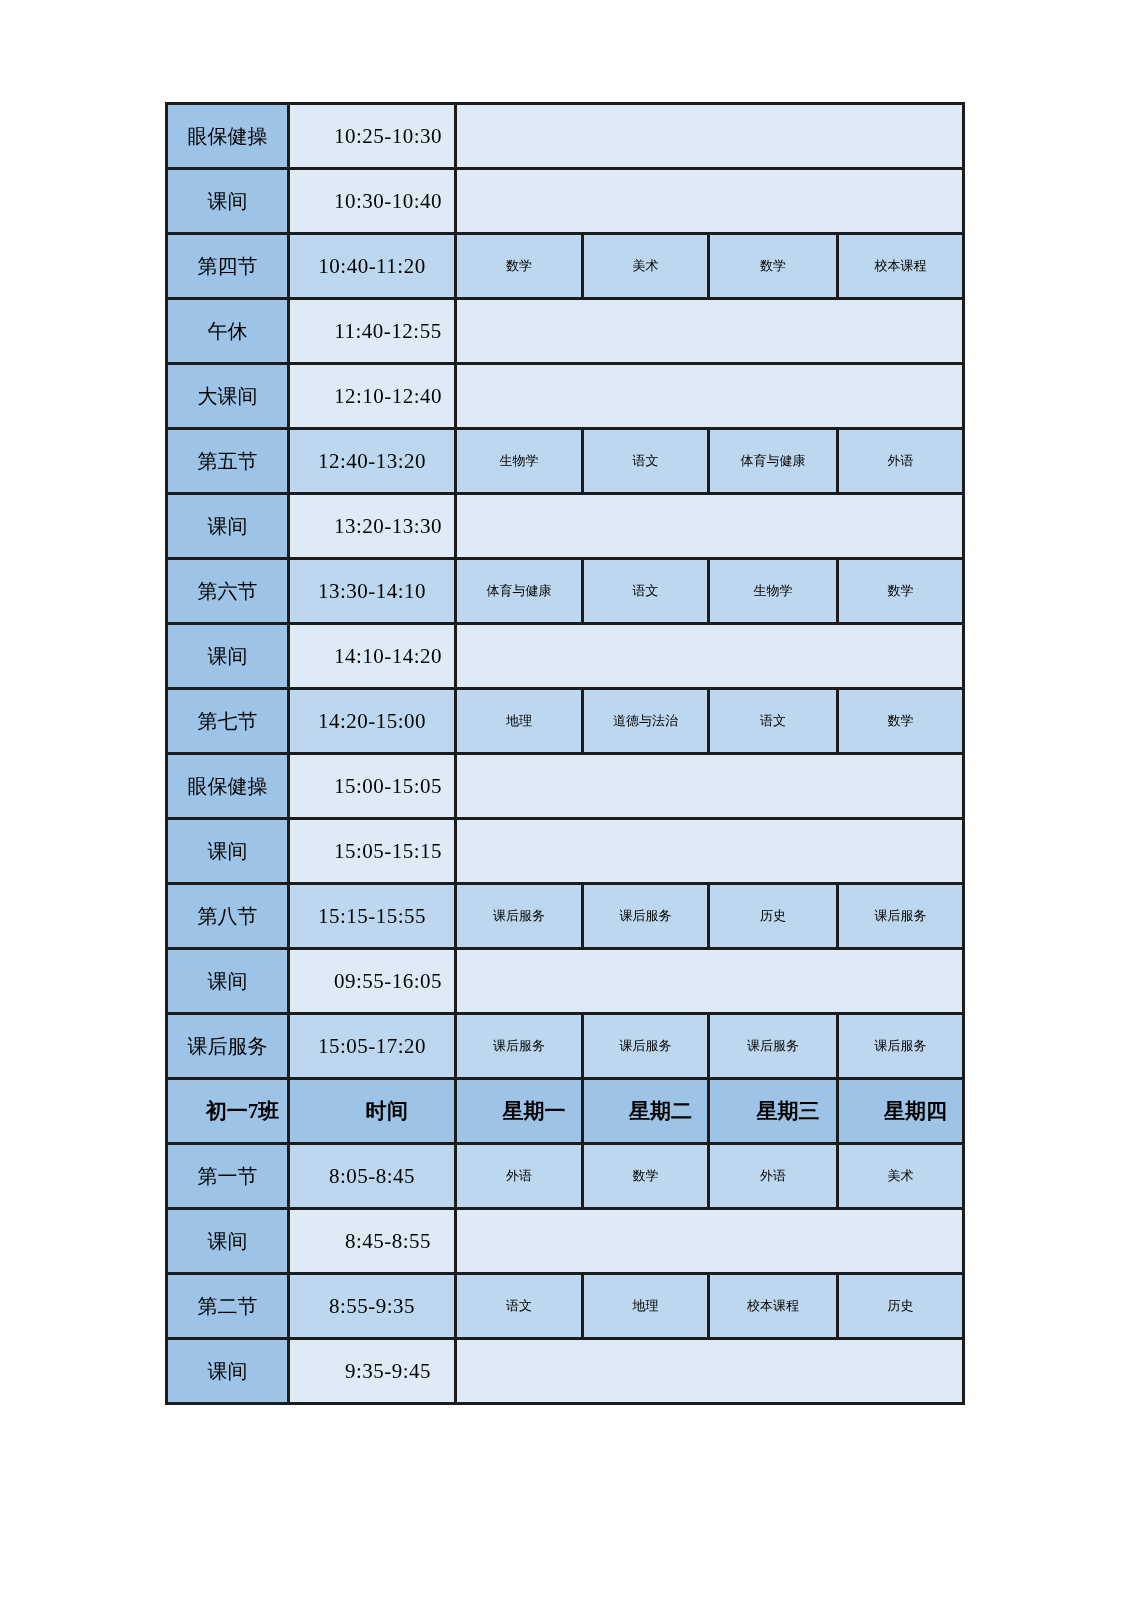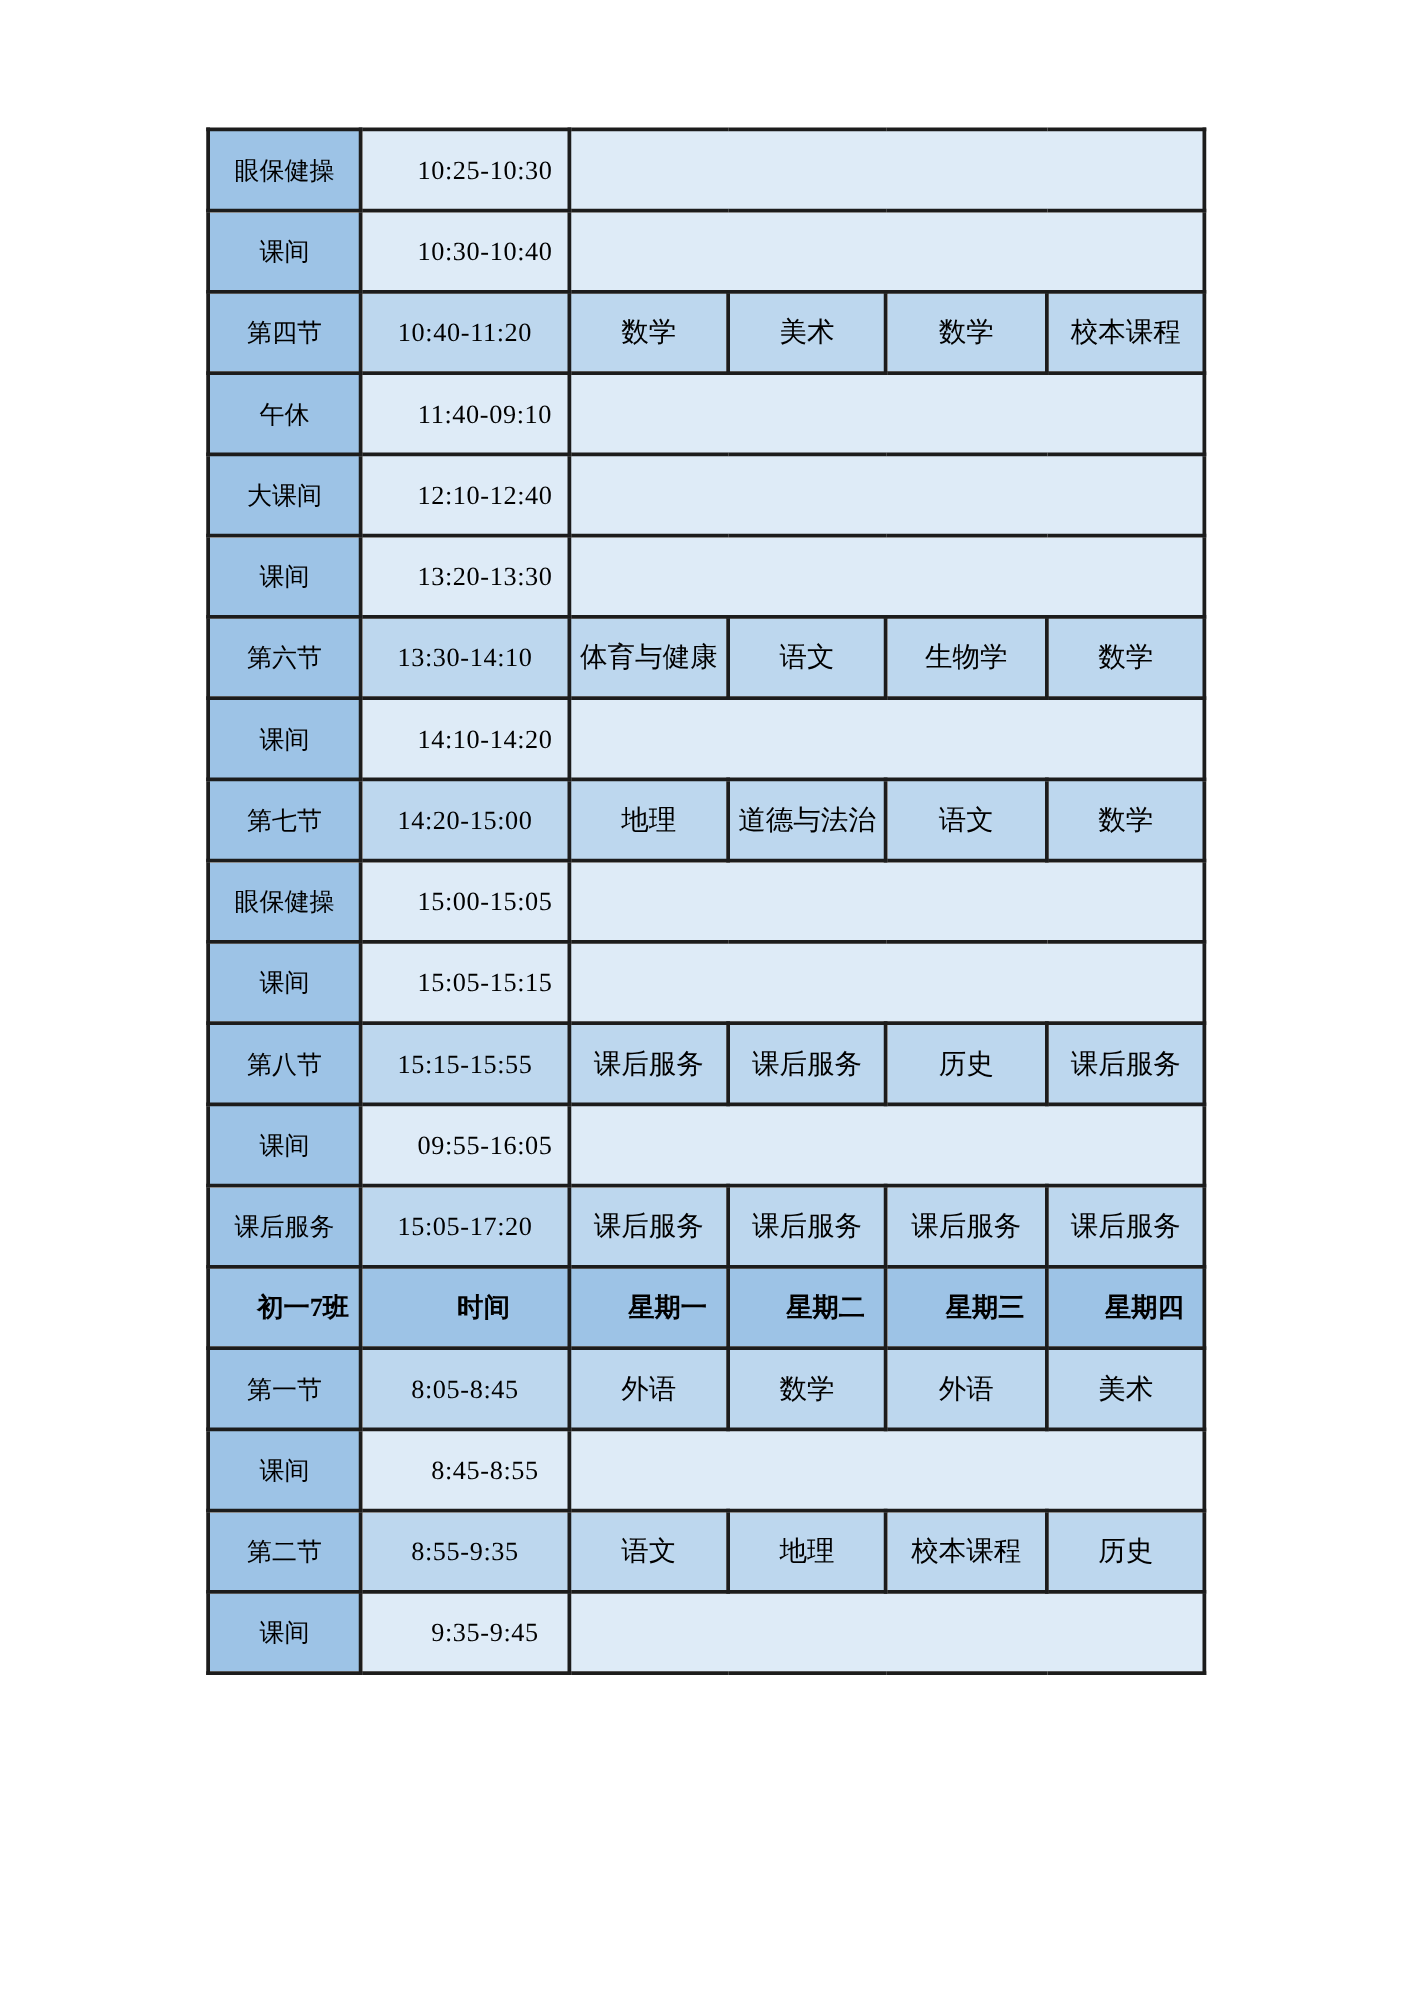--- a/index.html
+++ b/index.html
@@ -28,21 +28,21 @@
     border:3px solid var(--border);
     height:65px;
     text-align:center;vertical-align:middle;
     overflow:hidden;white-space:nowrap;
   }
   td.cell-dark{background:var(--header-fill);}
   td.cell-mid{background:var(--class-fill);}
   td.cell-light{background:var(--break-fill);padding-left:32px;}
   td.period{font-size:20px;}
   td.time{font-size:21px;letter-spacing:0.5px;}
-  td.subject{font-size:22px;}
+  td.subject{font-size:13px;}
   tr.header-row td{font-size:21px;font-weight:bold;padding-left:30px;}
 </style>
 </head>
 <body>
 
 <div class="page">
   <table class="timetable">
     <colgroup>
       <col style="width:122px">
         <col style="width:167px">
@@ -69,30 +69,38 @@
         <td class="cell-dark period">第四节</td>
         <td class="cell-mid time">10:40-11:20</td>
         <td class="cell-mid subject">数学</td>
         <td class="cell-mid subject">美术</td>
         <td class="cell-mid subject">数学</td>
         <td class="cell-mid subject">校本课程</td>
       </tr>
 
       <tr>
         <td class="cell-dark period">午休</td>
-        <td class="cell-light time">11:40-09:10</td>
+        <td class="cell-light time">11:40-12:55</td>
         <td class="cell-light" colspan="4"></td>
       </tr>
 
       <tr>
         <td class="cell-dark period">大课间</td>
         <td class="cell-light time">12:10-12:40</td>
         <td class="cell-light" colspan="4"></td>
       </tr>
 
+      <tr>
+        <td class="cell-dark period">第五节</td>
+        <td class="cell-mid time">12:40-13:20</td>
+        <td class="cell-mid subject">生物学</td>
+        <td class="cell-mid subject">语文</td>
+        <td class="cell-mid subject">体育与健康</td>
+        <td class="cell-mid subject">外语</td>
+      </tr>
 
       <tr>
         <td class="cell-dark period">课间</td>
         <td class="cell-light time">13:20-13:30</td>
         <td class="cell-light" colspan="4"></td>
       </tr>
 
       <tr>
         <td class="cell-dark period">第六节</td>
         <td class="cell-mid time">13:30-14:10</td>

